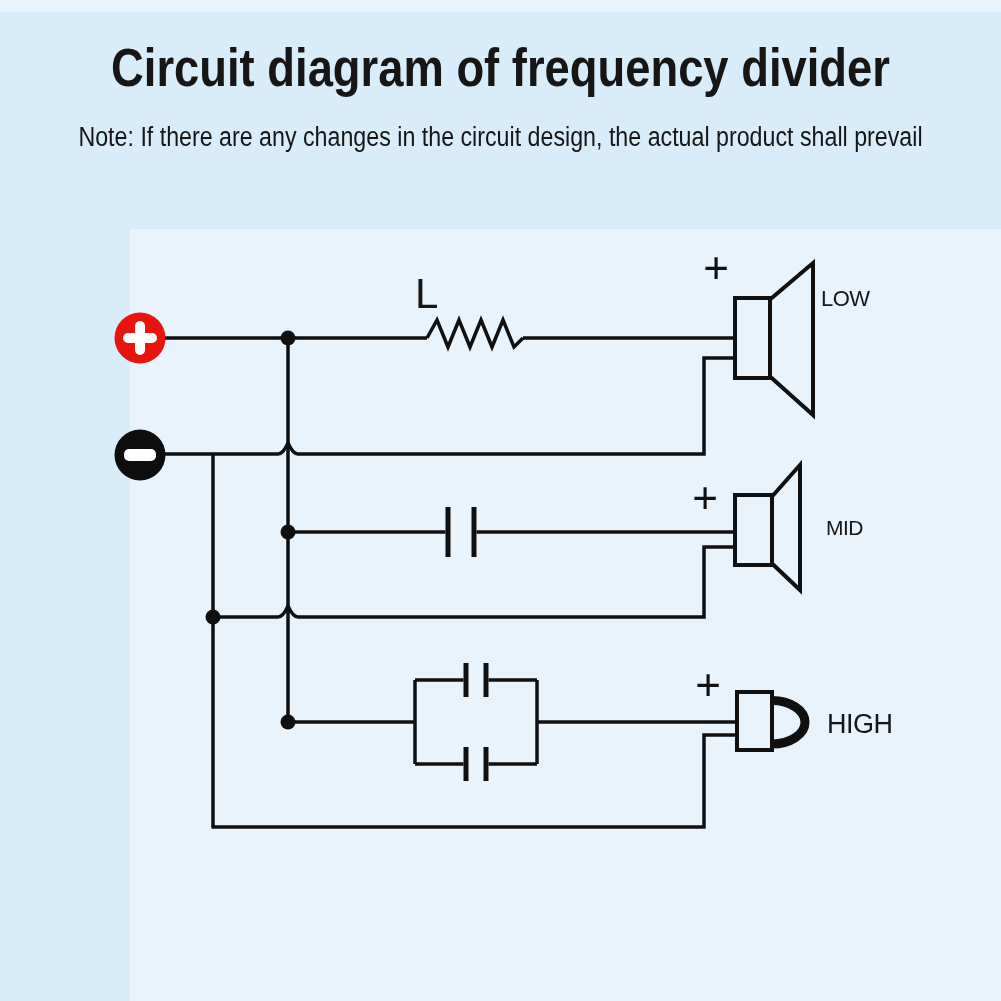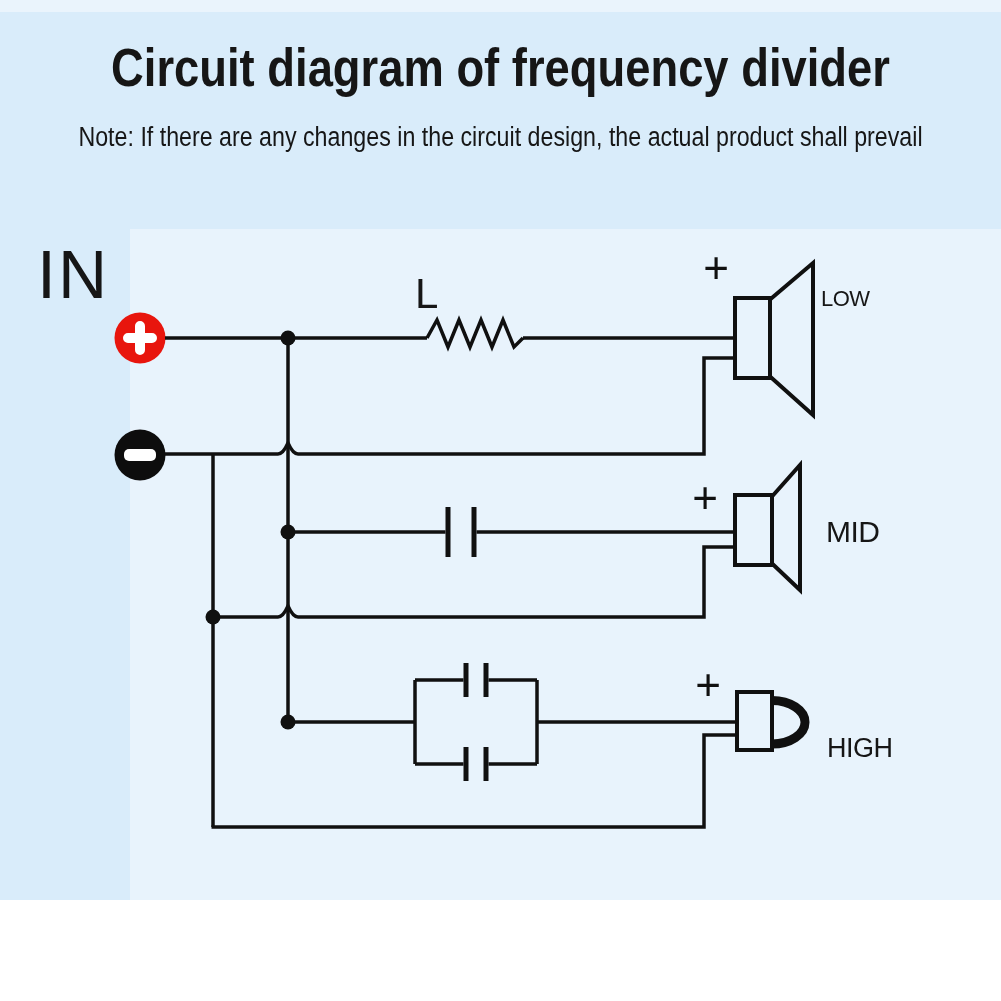--- a/index.html
+++ b/index.html
@@ -1,18 +1,18 @@
 <!DOCTYPE html>
 <html style="--background: #d9ecfa; --panel: #e9f4fd; --wire: #101010; --positive-terminal: #e8150d; --negative-terminal: #0d0d0d; --terminal-symbol: #ffffff; --text: #161616;"><head>
 <meta charset="utf-8">
 <style>
   html,body{margin:0;padding:0;}
   .stage{
     position:relative;
-    width:1001px;height:900px;
+    width:1001px;height:1001px;
     background:var(--background,#d9ecfa);
     overflow:hidden;
     font-family:"Liberation Sans",sans-serif;
     color:var(--text,#161616);
   }
   .top-strip{
     position:absolute;left:0;top:0;width:1001px;height:12px;
     background:rgba(255,255,255,.45);
   }
   .panel{
@@ -41,22 +41,22 @@
   }
   .l-label{
     position:absolute;left:415px;top:273px;
     font-size:42px;font-weight:400;line-height:1;
   }
   .spk-label{
     position:absolute;line-height:1;font-weight:400;
     letter-spacing:-0.5px;white-space:nowrap;
   }
   .spk-label.low{left:821px;top:288px;font-size:22px;}
-  .spk-label.mid{left:826px;top:517px;font-size:30px;}
-  .spk-label.high{left:827px;top:711px;font-size:27px;margin-top:24px;}
+  .spk-label.mid{left:826px;top:517px;font-size:21px;}
+  .spk-label.high{left:827px;top:711px;font-size:27px;}
   svg.circuit{position:absolute;left:0;top:0;}
   .wire{fill:none;stroke:var(--wire,#101010);stroke-width:3.5;stroke-linecap:butt;stroke-linejoin:miter;}
   .plate{fill:none;stroke:var(--wire,#101010);stroke-width:5;stroke-linecap:butt;}
   .comp{fill:none;stroke:var(--wire,#101010);stroke-width:4;stroke-linejoin:miter;}
   .dome{fill:none;stroke:var(--wire,#101010);stroke-width:9;}
   .dot{fill:var(--wire,#101010);stroke:none;}
   .term-pos{fill:var(--positive-terminal,#e8150d);stroke:none;}
   .term-neg{fill:var(--negative-terminal,#0d0d0d);stroke:none;}
   .term-sym{stroke:var(--terminal-symbol,#ffffff);stroke-width:10;stroke-linecap:round;fill:none;}
   .term-sym-fill{fill:var(--terminal-symbol,#ffffff);stroke:none;}
@@ -66,21 +66,20 @@
 <body>
 
 <div class="stage">
 
   <div class="top-strip"></div>
   <div class="panel"></div>
 
   <h1 class="title">Circuit diagram of frequency divider</h1>
   <p class="note">Note: If there are any changes in the circuit design, the actual product shall prevail</p>
 
-  <div class="in-label">IN</div>
   <div class="l-label">L</div>
   <div class="spk-label low">LOW</div>
   <div class="spk-label mid">MID</div>
   <div class="spk-label high">HIGH</div>
 
   <svg class="circuit" width="1001" height="1001" viewBox="0 0 1001 1001" xmlns="http://www.w3.org/2000/svg">
 
     <g>
       <circle class="term-pos" cx="140" cy="338" r="25.5"></circle>
       <path class="term-sym" d="M128 338 H152 M140 326 V350"></path>

